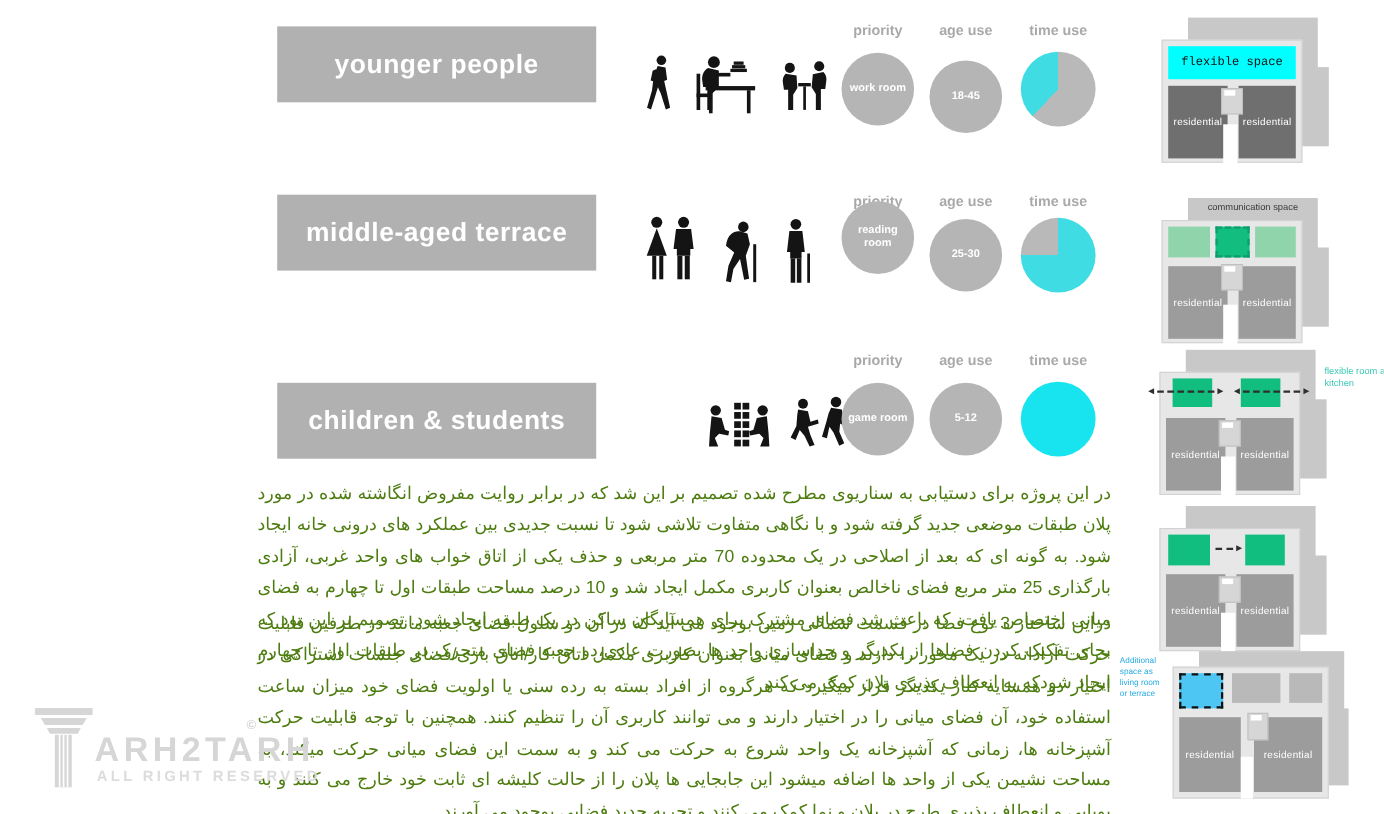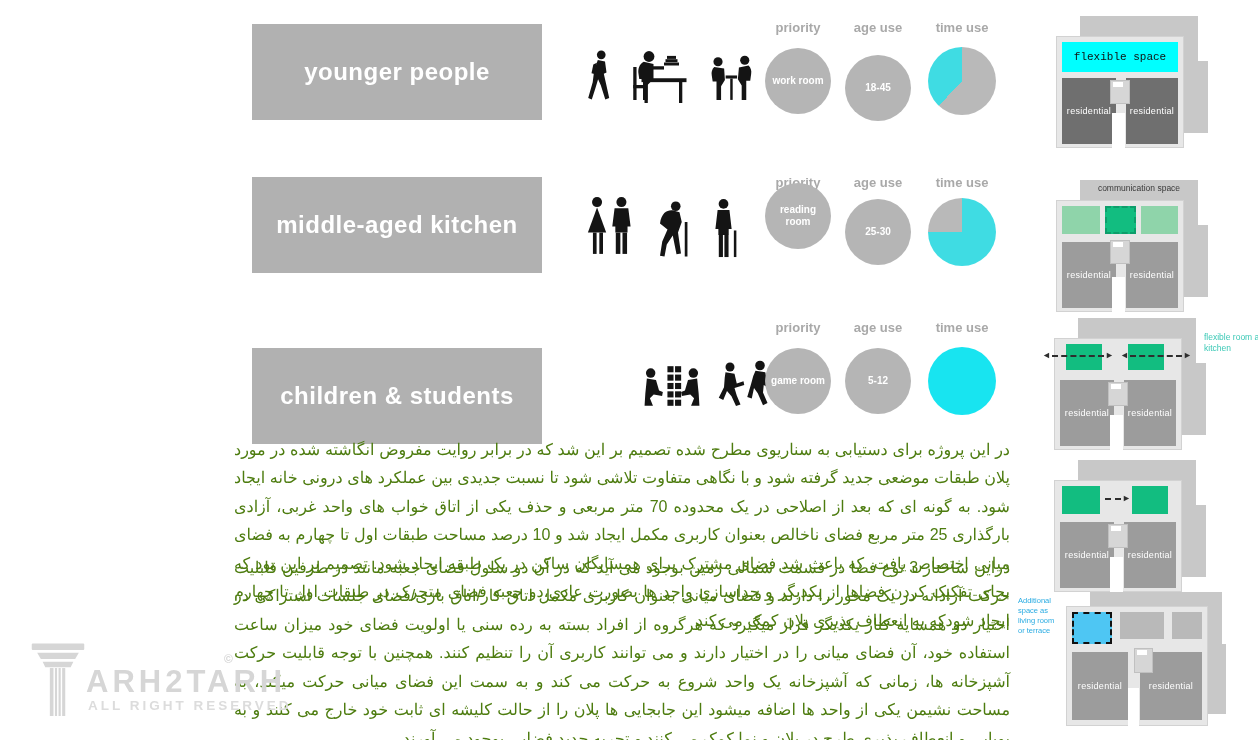--- a/index.html
+++ b/index.html
@@ -1,20 +1,20 @@
 <!DOCTYPE html>
 <html><head>
 <meta charset="utf-8">
 <style>
   html,body{margin:0;padding:0;background:#fff;}
   body{width:1258px;height:740px;position:relative;overflow:hidden;
        font-family:"Liberation Sans",sans-serif;}
   .abs{position:absolute;}
   
-  .gbox{position:absolute;left:252px;width:290px;height:96px;background:#b1b1b1;
+  .gbox{position:absolute;left:252px;width:290px;height:69px;background:#b1b1b1;
         display:flex;align-items:center;justify-content:center;}
   .gbox span{color:#fff;font-size:24px;font-weight:700;letter-spacing:.5px;}
   
   .colhead{position:absolute;width:84px;text-align:center;color:#a9a9a9;
            font-size:13px;font-weight:700;}
   
   .gcircle{position:absolute;width:66px;height:66px;border-radius:50%;background:#b5b5b5;
            display:flex;align-items:center;justify-content:center;text-align:center;
            color:#fff;font-size:10px;font-weight:700;line-height:1.25;padding:0 6px;box-sizing:border-box;}
   
@@ -87,21 +87,21 @@
 <span class="colhead" style="left:920px;top:20px">time use</span>
 <div class="gcircle" style="left:765px;top:48px">
   <span>work room</span>
 </div>
 <div class="gcircle" style="left:845px;top:55px">
   <span>18-45</span>
 </div>
 <div class="pie" style="left: 928px; top: 47px; background: conic-gradient(rgb(185, 185, 185) 0deg, rgb(185, 185, 185) 223.2deg, rgb(63, 220, 227) 223.2deg, rgb(63, 220, 227) 360deg);"></div>
 
 <div class="gbox" style="top:177px">
-  <span>middle-aged kitchen</span>
+  <span>middle-aged terrace</span>
 </div>
 <div class="icons" style="left:584px;top:196px;height:64px">
   <svg width="52" height="64" viewBox="0 0 34 42">
     <circle cx="8.5" cy="4" r="3.3"></circle>
       <path d="M8.5 7.5 L2.5 24 L14.5 24 Z"></path>
     <rect x="5.8" y="24" width="2.4" height="14"></rect>
       <rect x="10" y="24" width="2.4" height="14"></rect>
     <circle cx="24.5" cy="4" r="3.3"></circle>
     <path d="M20 8 L29 8 L30.5 20 L28.5 20 L28.5 24 L20.5 24 L20.5 20 L18.5 20 Z"></path>
     <rect x="20.8" y="24" width="3" height="14"></rect>

